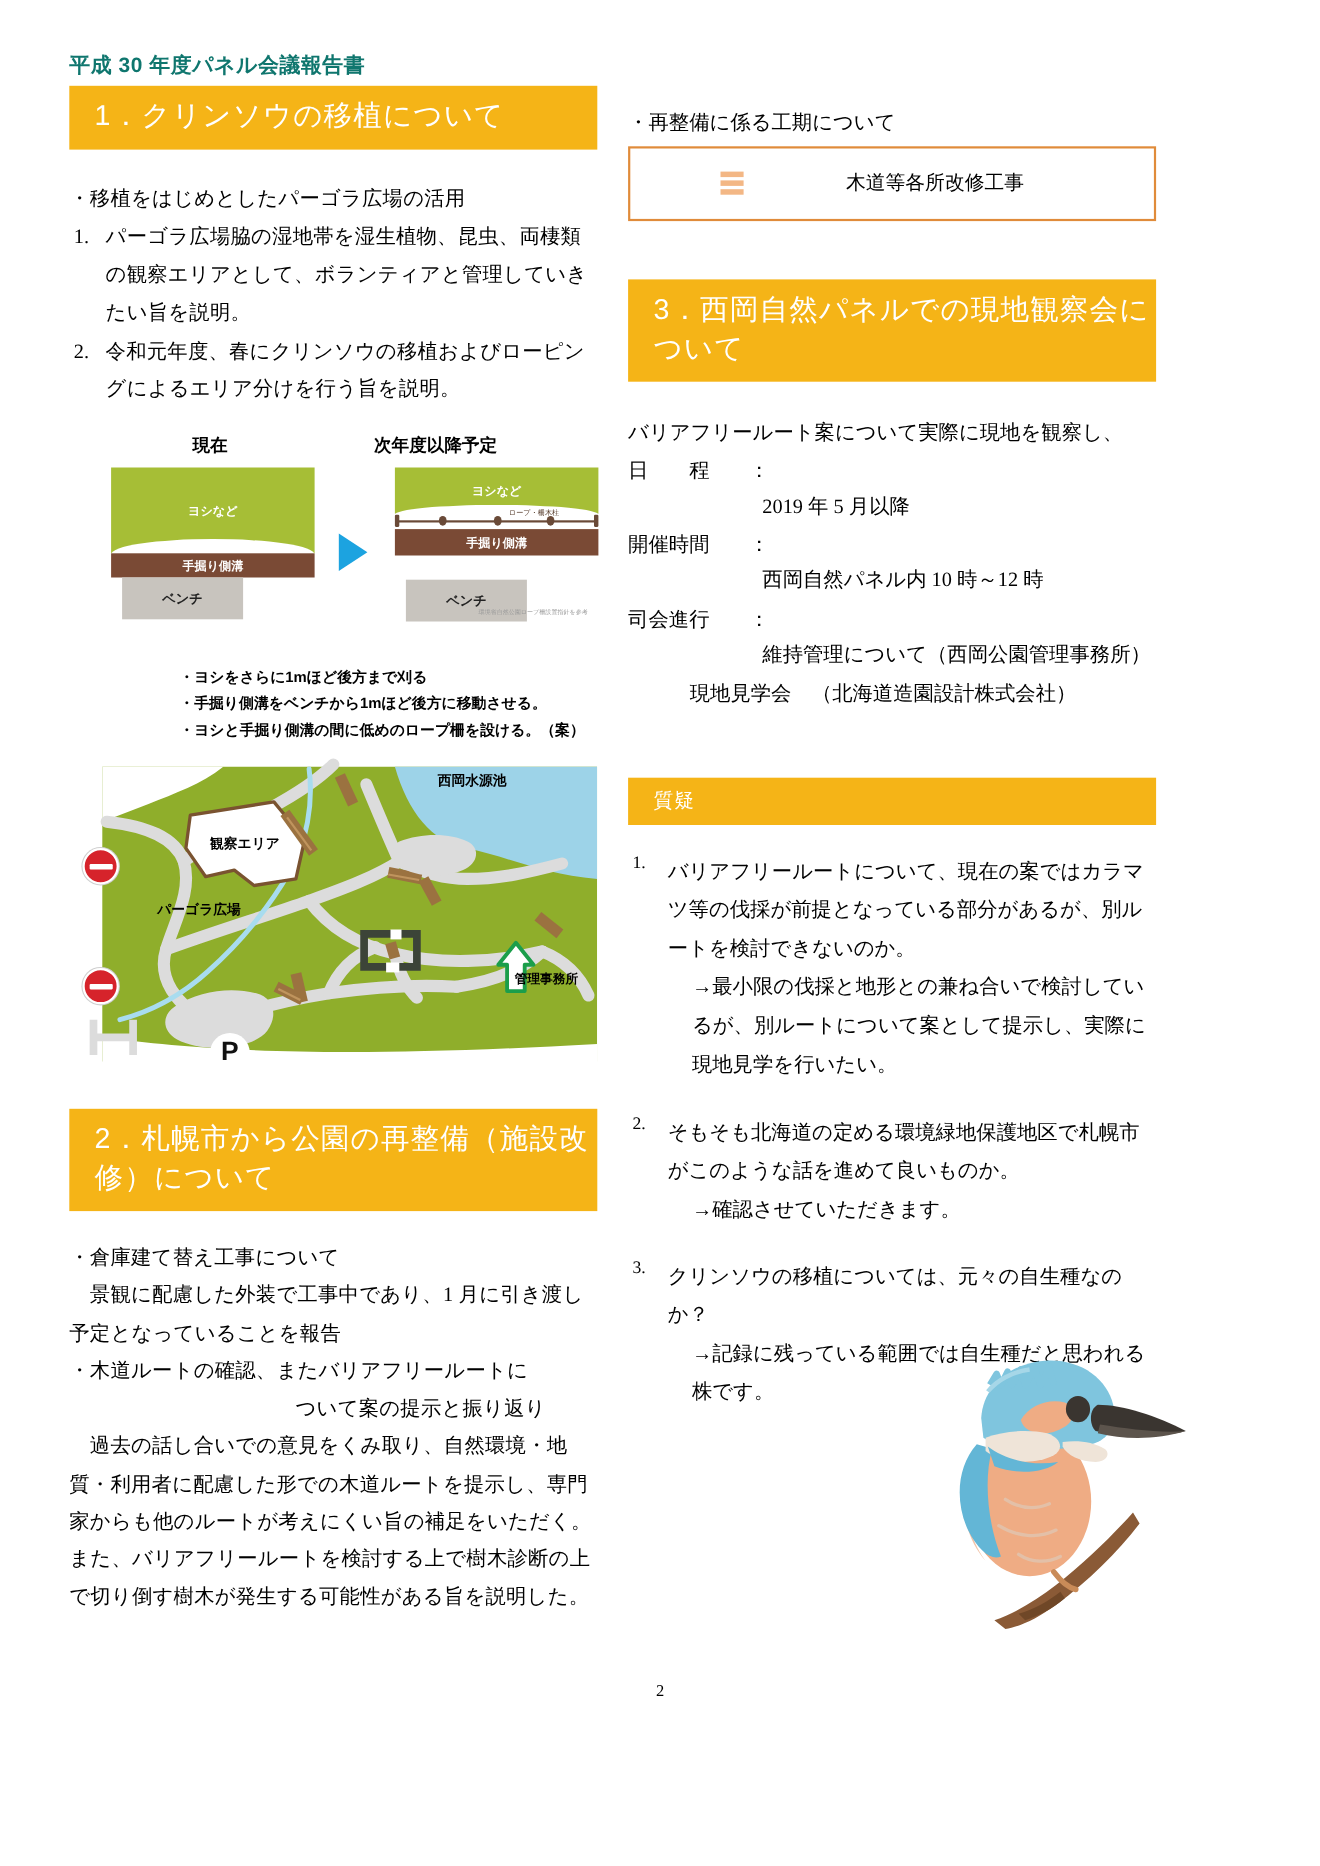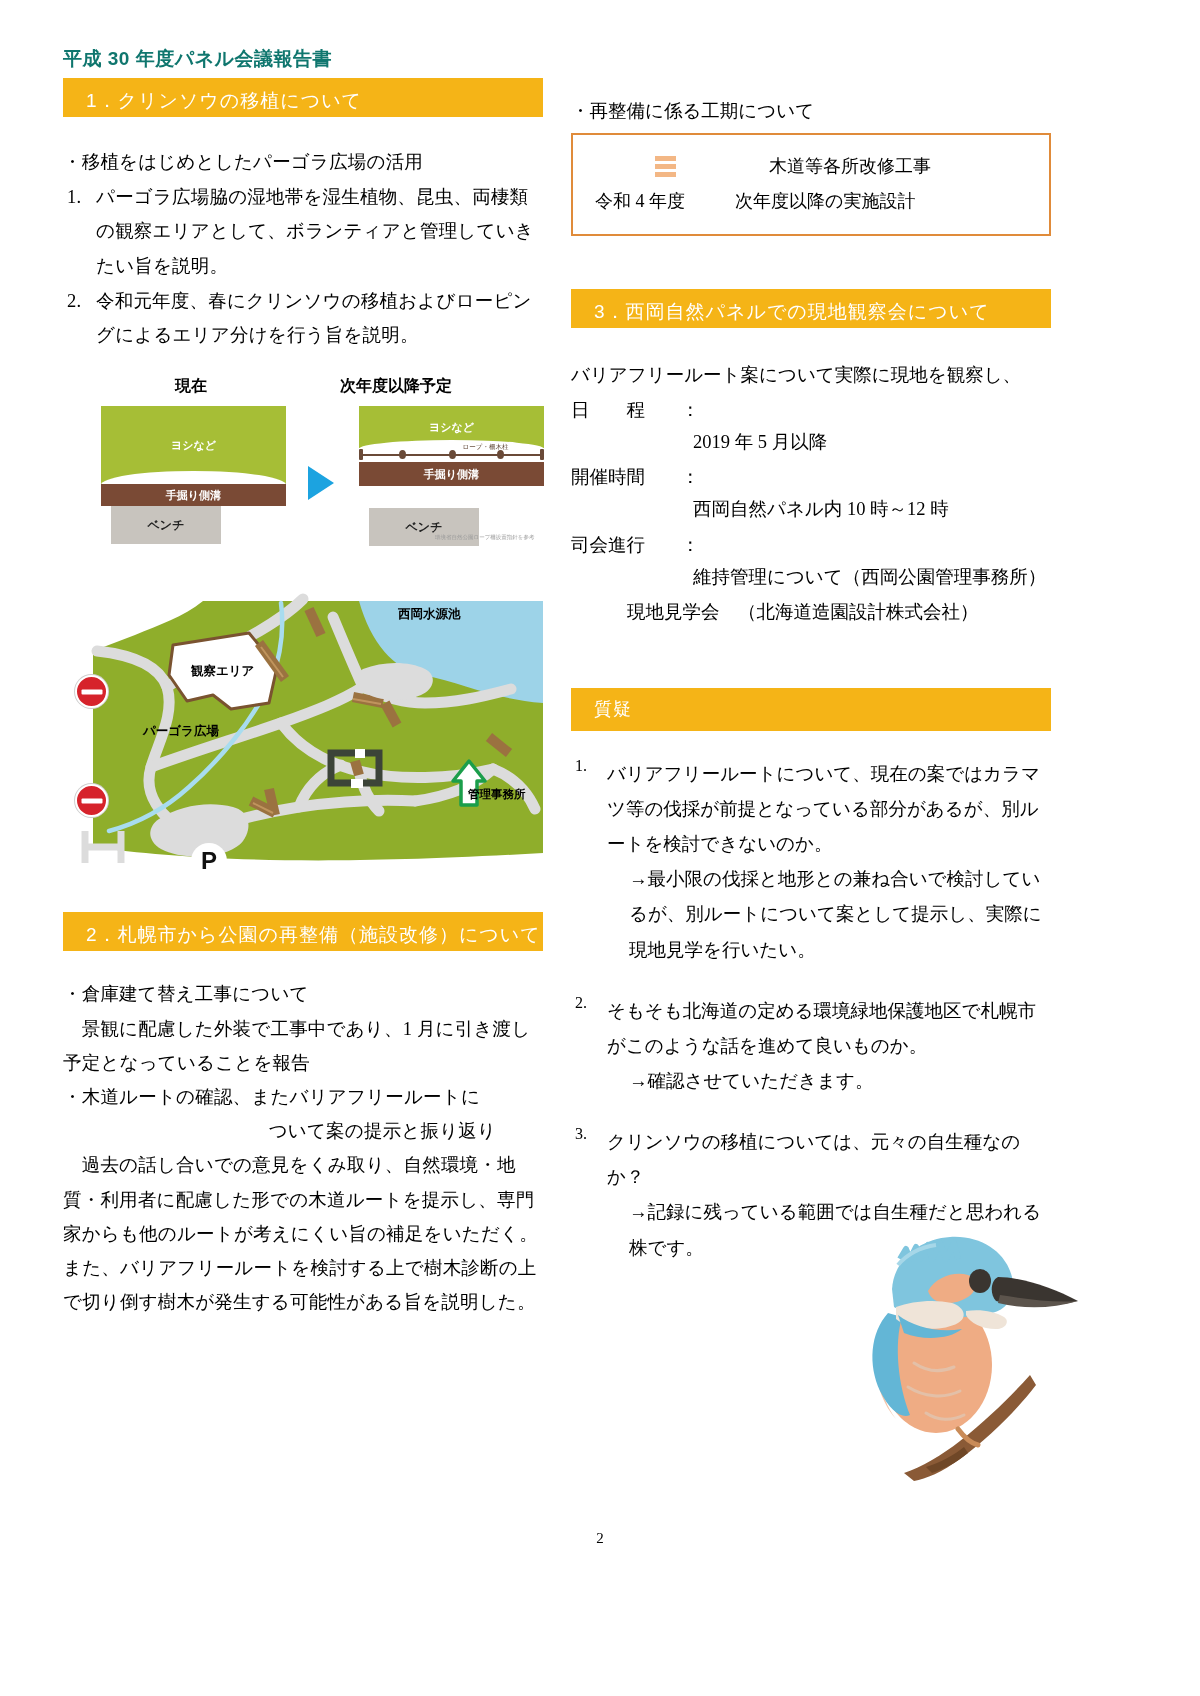--- a/index.html
+++ b/index.html
@@ -22,23 +22,23 @@
 
   
   .col-left  { position: absolute; left: 63px;  top: 78px; width: 480px; }
   .col-right { position: absolute; left: 571px; top: 98px; width: 480px; }
 
   
   .sec-bar {
     background: #F5B417;
     color: #FFFFFF;
     font-family: "Liberation Sans", "DejaVu Sans", sans-serif;
-    font-size: 19px;
+    font-size: 26px;
     letter-spacing: 1px;
-    padding: 10px 0 3px 23px;
+    padding: 10px 0 13px 23px;
     margin-bottom: 4px;
   }
   .sec-bar.narrow { padding: 9px 0 10px 23px; font-size: 18px; }
 
   
   .body-txt {
     font-size: 18.5px;
     line-height: 1.85;
     letter-spacing: 0.2px;
   }
@@ -258,20 +258,25 @@
           <span>手掘り側溝</span>
         </div>
         <div class="band band-bench" style="height:38px; width:110px; margin:22px 0 0 10px;">
           <span>ベンチ</span>
         </div>
       </div>
 
       <div class="credit">環境省自然公園ロープ柵設置指針を参考</div>
     </div>
 
+    <div class="notes">
+      <div>・ヨシをさらに1mほど後方まで刈る</div>
+      <div>・手掘り側溝をベンチから1mほど後方に移動させる。</div>
+      <div>・ヨシと手掘り側溝の間に低めのロープ柵を設ける。（案）</div>
+    </div>
 
     <div class="map-wrap">
       <svg class="map-svg" viewBox="0 0 480 295">
 
         <path d="M30,10 L480,10 L480,278 L30,278 Z" fill="#8FAE2B"></path>
 
         <path d="M296,10 L480,10 L480,112 C430,108 400,92 360,84 C330,78 308,52 296,10 Z" fill="#9DD3E8"></path>
 
         <path d="M30,10 L140,10 C120,26 96,34 72,44 L30,60 Z" fill="#ffffff"></path>
 
@@ -356,24 +361,20 @@
     <div class="sched-box">
       <div class="sched-row mid">
         <span class="k">
           <span class="dots-mark">
               <i></i>
               <i></i>
               <i></i>
             </span>
         </span>
         <span class="v">木道等各所改修工事</span>
-      </div>
-      <div class="sched-row">
-        <span class="k">令和 4 年度</span>
-        <span class="v">次年度以降の実施設計</span>
       </div>
     </div>
 
     <div class="sec-bar" style="margin-top:53px;">3．西岡自然パネルでの現地観察会について</div>
 
     <div class="rc-text" style="margin-top:30px;">
       <div>バリアフリールート案について実際に現地を観察し、</div>
 
       <div class="kv">
         <span class="k">日　　程</span>

